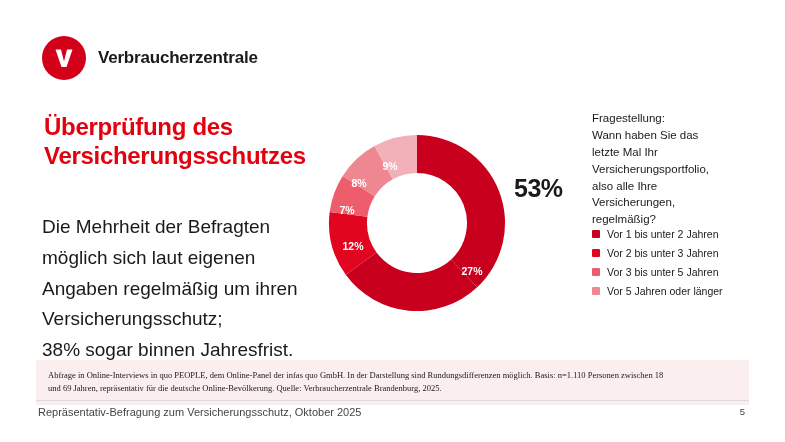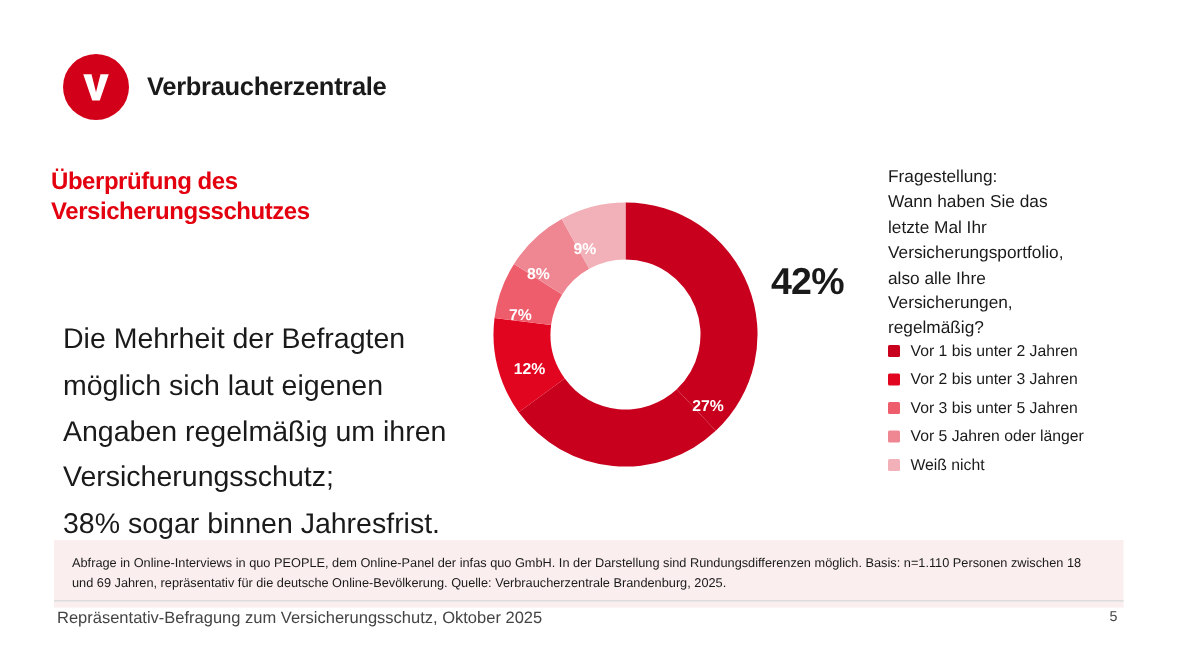--- a/index.html
+++ b/index.html
@@ -45,24 +45,24 @@
     font-size: 17px;
     font-weight: bold;
     color: #1a1a1a;
     letter-spacing: -0.2px;
     white-space: nowrap;
   }
 
   
   .headline {
     position: absolute;
-    left: 34px;
+    left: 44px;
     top: 112px;
     width: 300px;
-    font-size: 16px;
+    font-size: 24px;
     line-height: 1.22;
     font-weight: bold;
     color: #e3000f;
     letter-spacing: -0.3px;
   }
   .headline .l2 { display: block; }
 
   
   .body-text {
     position: absolute;
@@ -149,20 +149,21 @@
 
   
   .source-box {
     position: absolute;
     left: 36px;
     top: 360px;
     width: 713px;
     background: #faeeee;
     padding: 9px 12px 10px 12px;
     box-sizing: border-box;
+    font-family: Liberation Serif, serif;
   }
   .source-text {
     font-size: 8.5px;
     line-height: 1.52;
     color: #1a1a1a;
   }
   .source-text span { display: block; }
 
   
   .footer-rule {
@@ -232,21 +233,21 @@
 
           <path d="M -42.55 -77.03 A 88 88 0 0 1 0 -88 L 0 -50 A 50 50 0 0 0 -24.18 -43.77 Z" fill="#f2b0b8"></path>
         </g>
       </svg>
       <div class="slice-label" style="left:150px; top:143px;">27%</div>
       <div class="slice-label" style="left:31px; top:118px;">12%</div>
       <div class="slice-label" style="left:25px; top:82px;">7%</div>
       <div class="slice-label" style="left:37px; top:55px;">8%</div>
       <div class="slice-label" style="left:68px; top:38px;">9%</div>
     </div>
-    <div class="big-value">42%</div>
+    <div class="big-value">53%</div>
   </div>
 
   <div class="question">
     <span>Fragestellung:</span>
     <span>Wann haben Sie das</span>
     <span>letzte Mal Ihr</span>
     <span>Versicherungsportfolio,</span>
     <span>also alle Ihre</span>
     <span>Versicherungen,</span>
     <span>regelmäßig?</span>
@@ -262,24 +263,20 @@
       <span class="legend-label">Vor 2 bis unter 3 Jahren</span>
     </div>
     <div class="legend-item">
       <span class="legend-swatch" style="background:#ed5d6c"></span>
       <span class="legend-label">Vor 3 bis unter 5 Jahren</span>
     </div>
     <div class="legend-item">
       <span class="legend-swatch" style="background:#ef8793"></span>
       <span class="legend-label">Vor 5 Jahren oder länger</span>
     </div>
-    <div class="legend-item">
-      <span class="legend-swatch" style="background:#f2b0b8"></span>
-      <span class="legend-label">Weiß nicht</span>
-    </div>
   </div>
 
   <div class="source-box">
     <div class="source-text">
       <span>Abfrage in Online-Interviews in quo PEOPLE, dem Online-Panel der infas quo GmbH. In der Darstellung sind Rundungsdifferenzen möglich. Basis: n=1.110 Personen zwischen 18</span>
       <span>und 69 Jahren, repräsentativ für die deutsche Online-Bevölkerung. Quelle: Verbraucherzentrale Brandenburg, 2025.</span>
     </div>
   </div>
 
   <div class="footer-rule"></div>

